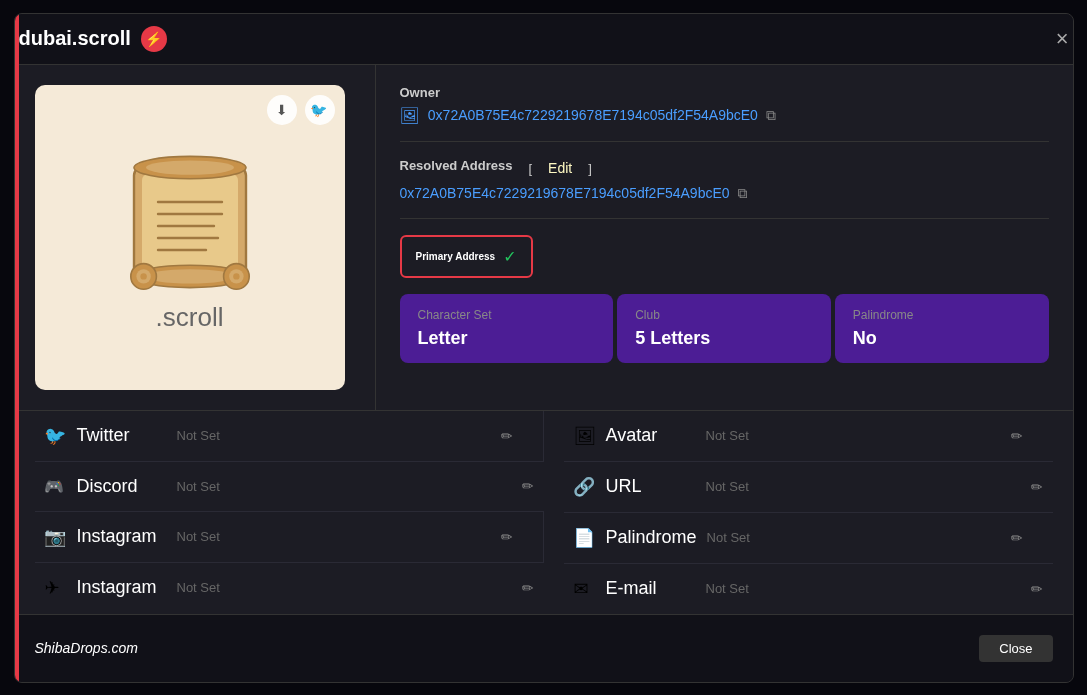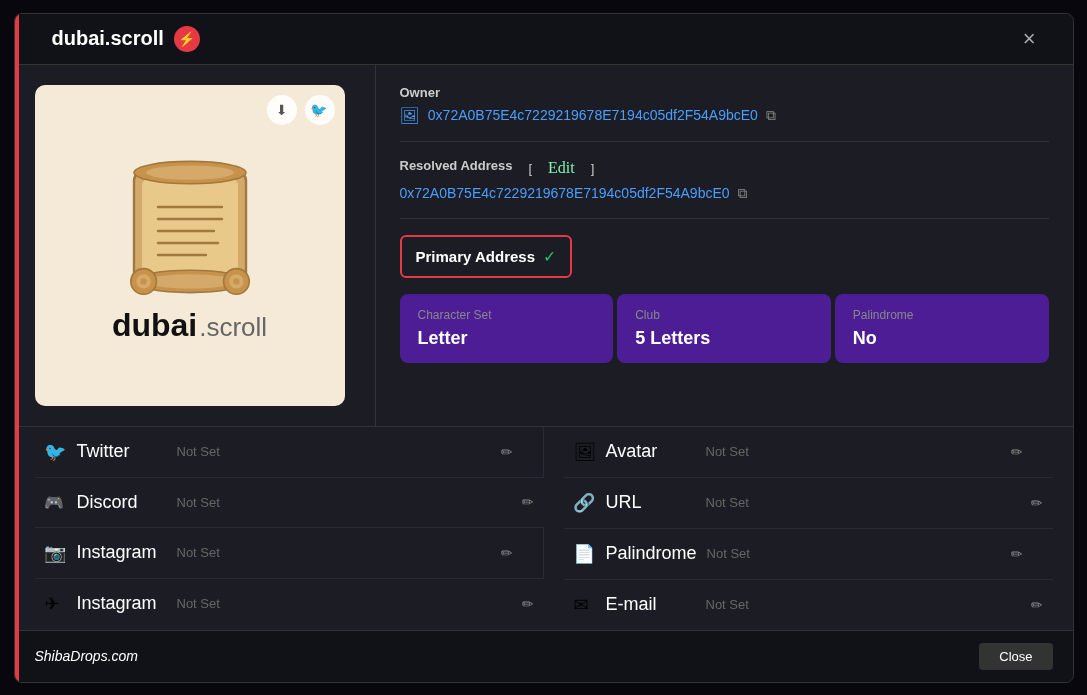--- a/index.html
+++ b/index.html
@@ -28,21 +28,21 @@
       width: 1060px;
       height: 670px;
       position: relative;
       display: flex;
       flex-direction: column;
       overflow: hidden;
       border: 1px solid #333;
     }
     .modal-header {
       background: #111118;
-      padding: 12px 37px;
+      padding: 12px 4px;
       display: flex;
       align-items: center;
       justify-content: space-between;
       border-bottom: 1px solid #333;
       flex-shrink: 0;
     }
     .header-left {
       display: flex;
       align-items: center;
       gap: 10px;
@@ -151,38 +151,37 @@
       font-size: 14px;
       flex-shrink: 0;
     }
     .resolved-header {
       display: flex;
       align-items: center;
       gap: 16px;
       margin-bottom: 6px;
     }
     .edit-link {
-      color: #86efac;
-      font-size: 16px;
+      color: #fef9c3;
+      font-size: 14px;
       cursor: pointer;
       text-decoration: none;
-      font-family: Liberation Serif, serif;
     }
     .primary-address-box {
       border: 2px solid #e63946;
       border-radius: 6px;
       padding: 10px 14px;
       display: inline-flex;
       align-items: center;
       gap: 8px;
       margin-bottom: 16px;
     }
     .primary-address-text {
       color: #fff;
-      font-size: 15px;
+      font-size: 10px;
       font-weight: 700;
     }
     .check-icon {
       color: #22c55e;
       font-size: 16px;
     }
     .attributes-row {
       display: flex;
       gap: 4px;
     }
@@ -242,21 +241,21 @@
       flex: 1;
     }
     .edit-pencil {
       color: #888;
       font-size: 14px;
       cursor: pointer;
       margin-left: auto;
     }
     .footer-bar {
       background: #111118;
-      padding: 12px 20px;
+      padding: 20px 20px;
       display: flex;
       align-items: center;
       justify-content: space-between;
       border-top: 1px solid #333;
       flex-shrink: 0;
     }
     .footer-brand {
       color: #888;
       font-size: 14px;
       font-style: italic;
@@ -329,21 +328,20 @@
             <circle cx="158" cy="158" r="9" fill="#d4a96a"></circle>
             <circle cx="158" cy="158" r="4" fill="#c8924a"></circle>
 
             <line x1="60" y1="65" x2="140" y2="65" stroke="#a07840" stroke-width="3" stroke-linecap="round"></line>
             <line x1="60" y1="80" x2="140" y2="80" stroke="#a07840" stroke-width="3" stroke-linecap="round"></line>
             <line x1="60" y1="95" x2="130" y2="95" stroke="#a07840" stroke-width="3" stroke-linecap="round"></line>
             <line x1="60" y1="110" x2="135" y2="110" stroke="#a07840" stroke-width="3" stroke-linecap="round"></line>
             <line x1="60" y1="125" x2="120" y2="125" stroke="#a07840" stroke-width="3" stroke-linecap="round"></line>
           </svg>
           <div style="display:flex;align-items:baseline;gap:2px;">
-            <span style="font-size:32px;font-weight:900;color:#111;">dubai</span>
             <span style="font-size:26px;font-weight:400;color:#666;">.scroll</span>
           </div>
         </div>
       </div>
 
       <div class="right-panel">
 
         
         <div class="info-section">
           <div class="info-label">Owner</div>

